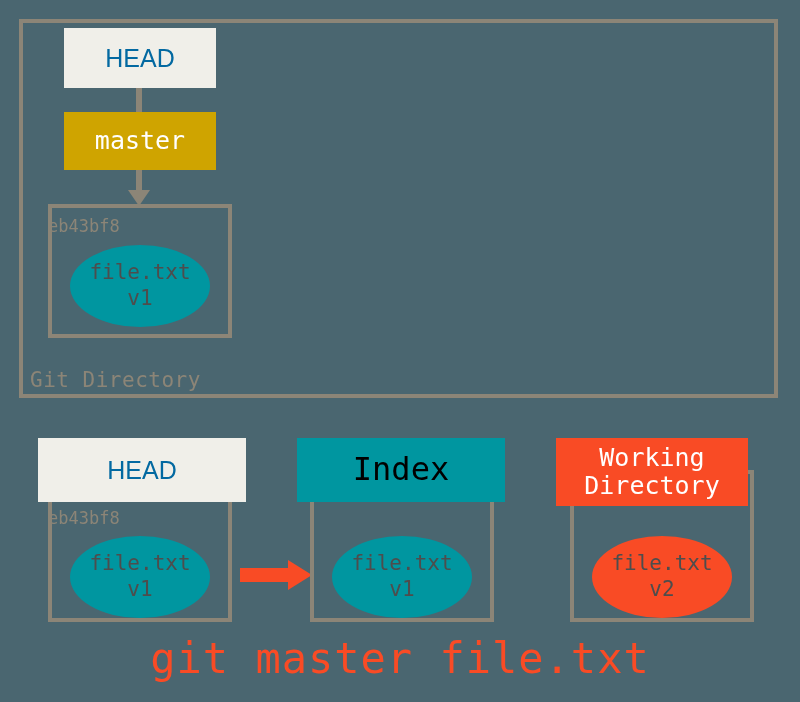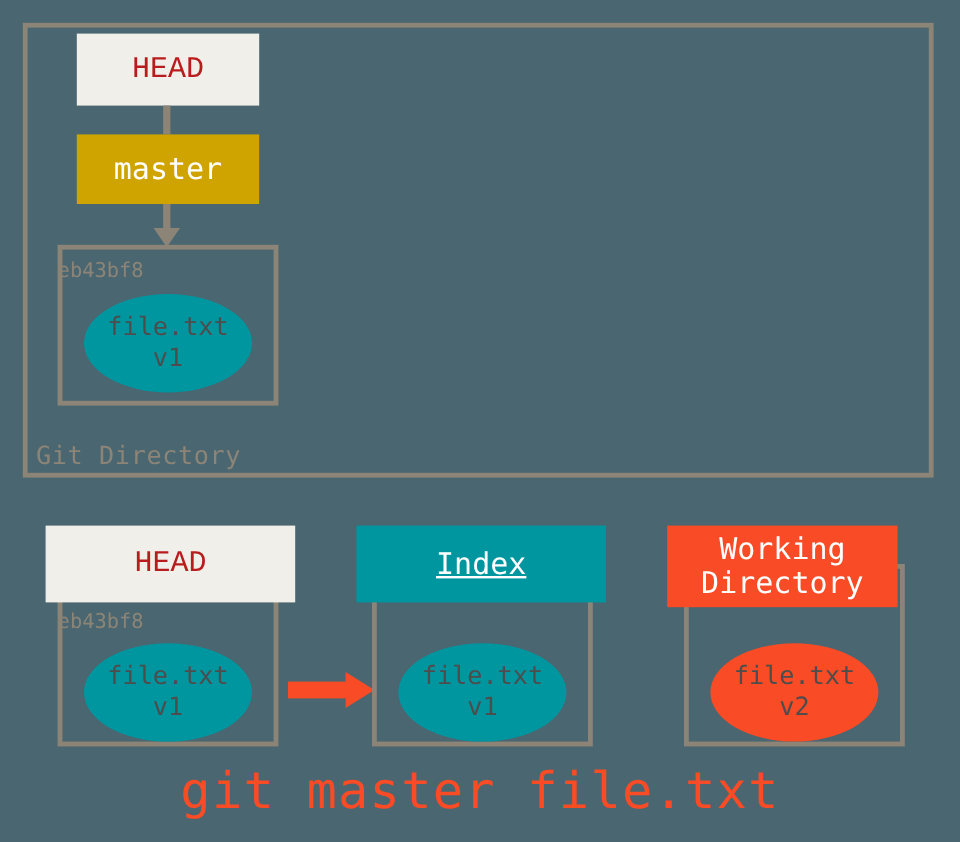--- a/index.html
+++ b/index.html
@@ -45,38 +45,37 @@
 
   
   .commit-frame {
     border: 4px solid #8c8577;
     background: transparent;
   }
 
   
   .box-head {
     background: #f0efe9;
-    color: #b91c1c;
-    font-family: Liberation Mono, monospace;
+    color: #0369a1;
+    font-family: Liberation Sans, sans-serif;
     font-size: 25px;
   }
 
   
   .box-master {
     background: #cfa400;
     color: #ffffff;
     font-size: 25px;
   }
 
   
   .box-index {
     background: #0096a0;
-    color: #ffffff;
-    font-size: 25px;
-    text-decoration: underline;
+    color: #000000;
+    font-size: 32px;
   }
 
   
   .box-working {
     background: #f94b25;
     color: #ffffff;
     font-size: 25px;
   }
 
   

